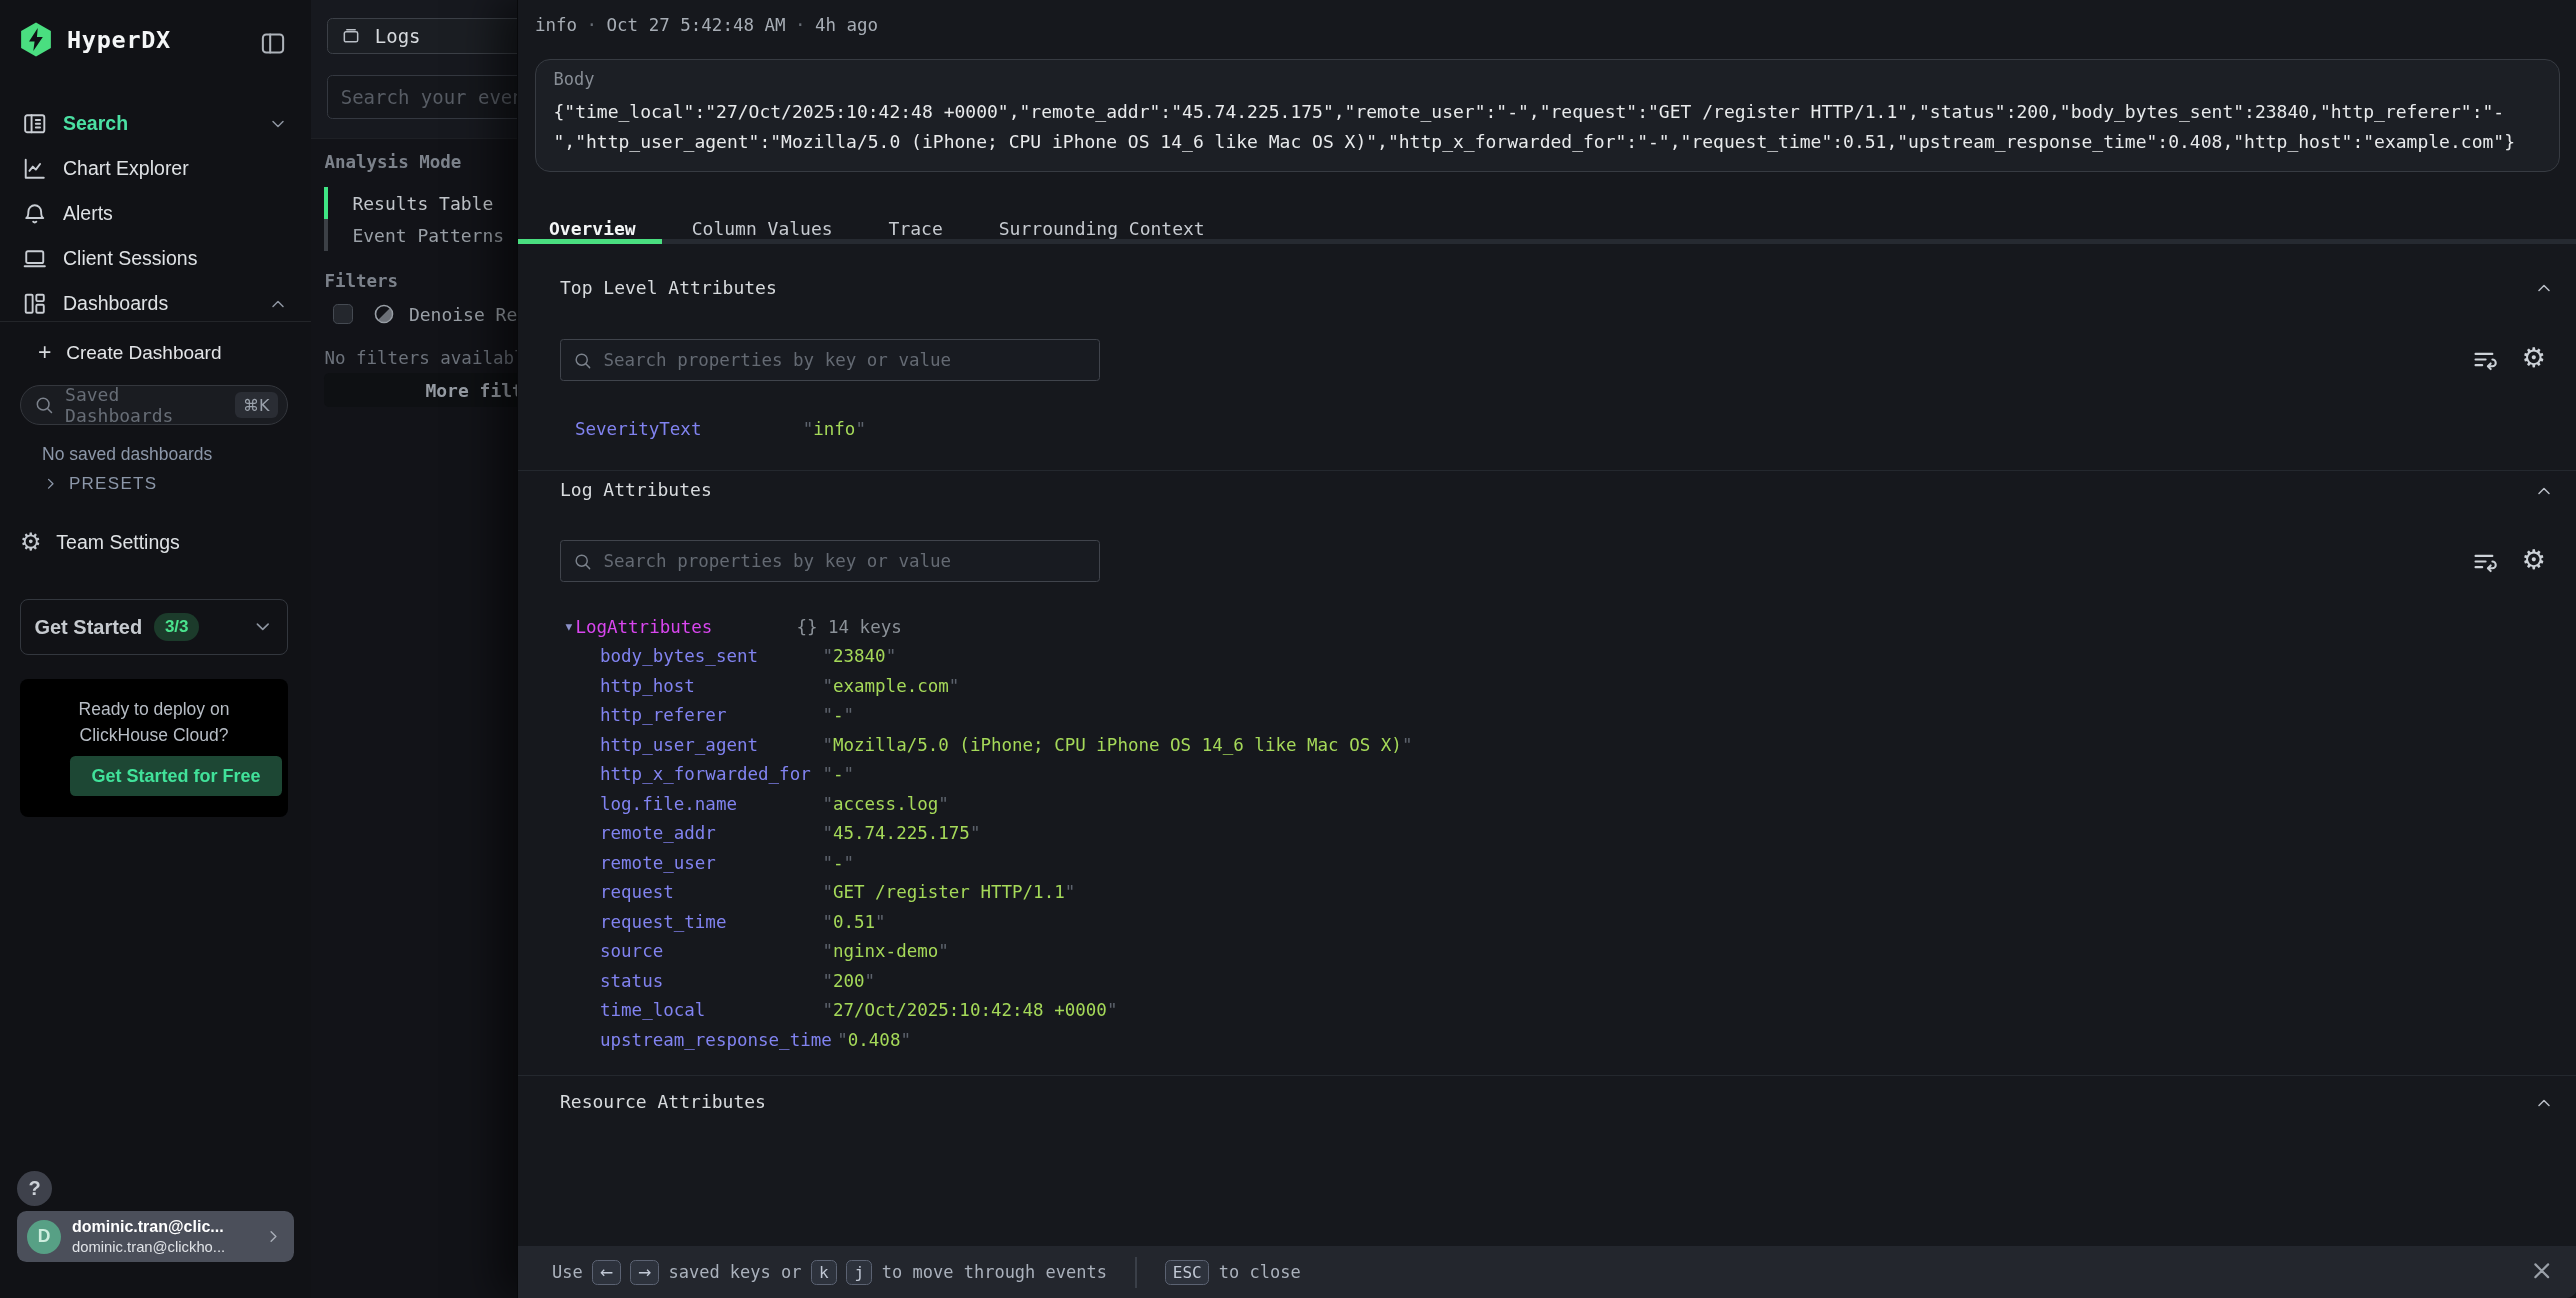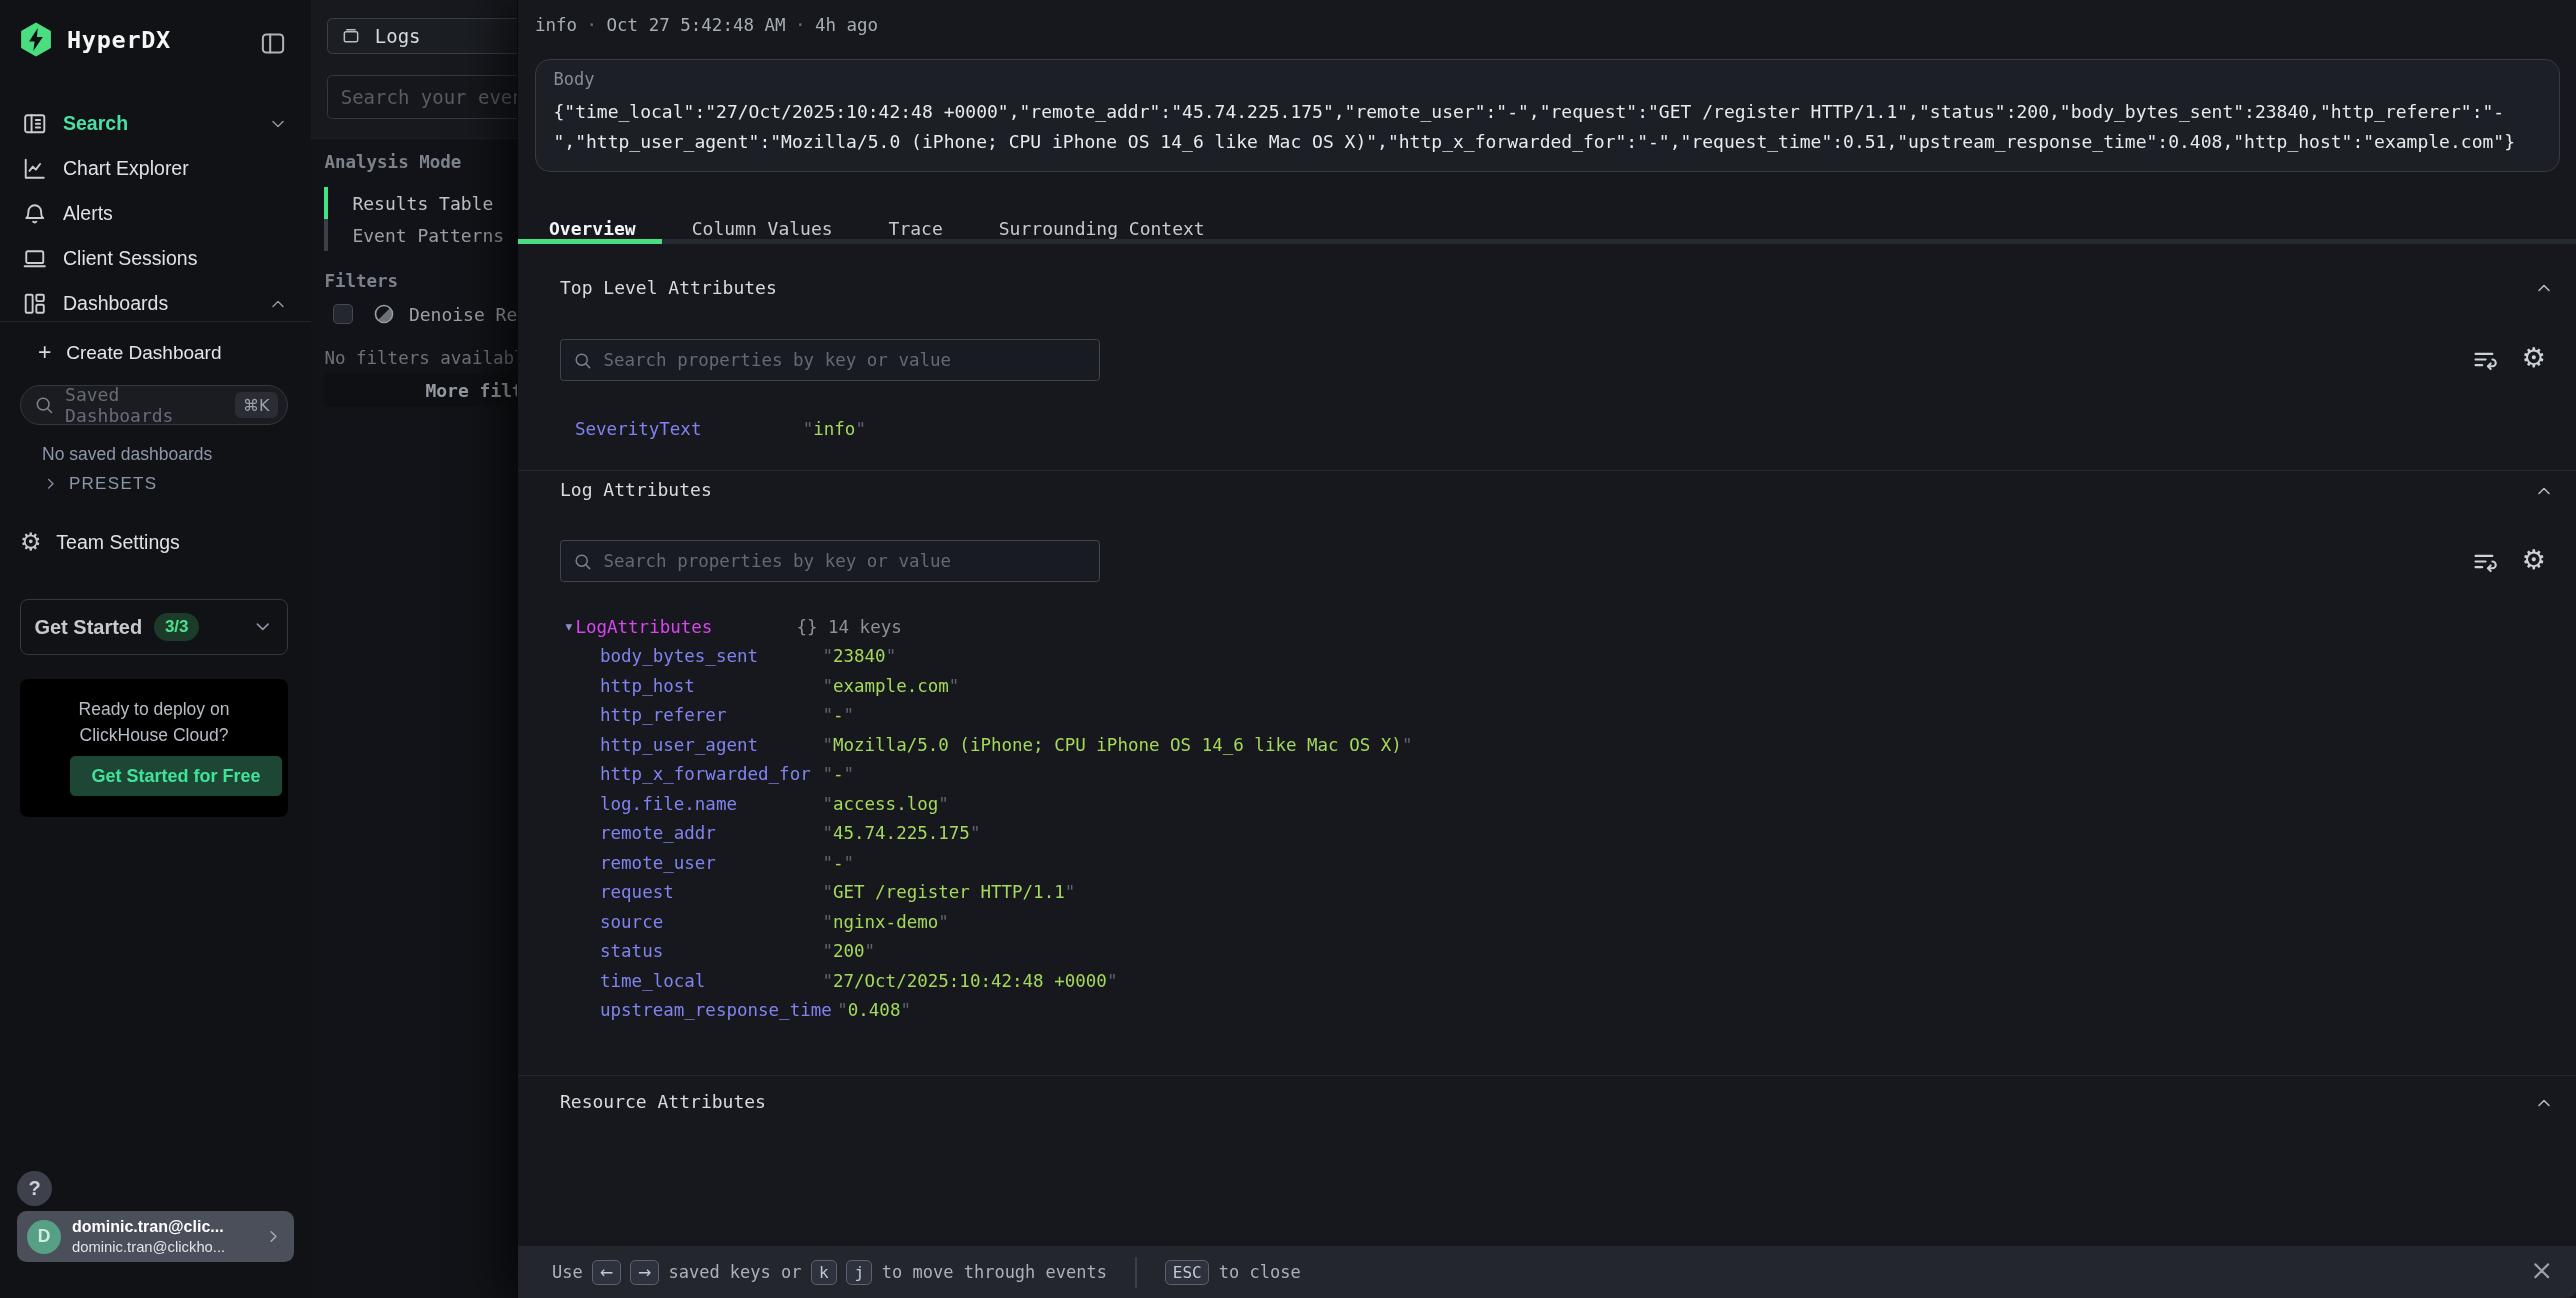--- a/index.html
+++ b/index.html
@@ -411,20 +411,24 @@
         </div>
       <div class="kv trow">
           <span class="k">remote_user</span>
           <span class="v">-</span>
         </div>
       <div class="kv trow">
           <span class="k">request</span>
           <span class="v">GET /register HTTP/1.1</span>
         </div>
       <div class="kv trow">
+          <span class="k">request_time</span>
+          <span class="v">0.51</span>
+        </div>
+      <div class="kv trow">
           <span class="k">source</span>
           <span class="v">nginx-demo</span>
         </div>
       <div class="kv trow">
           <span class="k">status</span>
           <span class="v">200</span>
         </div>
       <div class="kv trow">
           <span class="k">time_local</span>
           <span class="v">27/Oct/2025:10:42:48 +0000</span>

